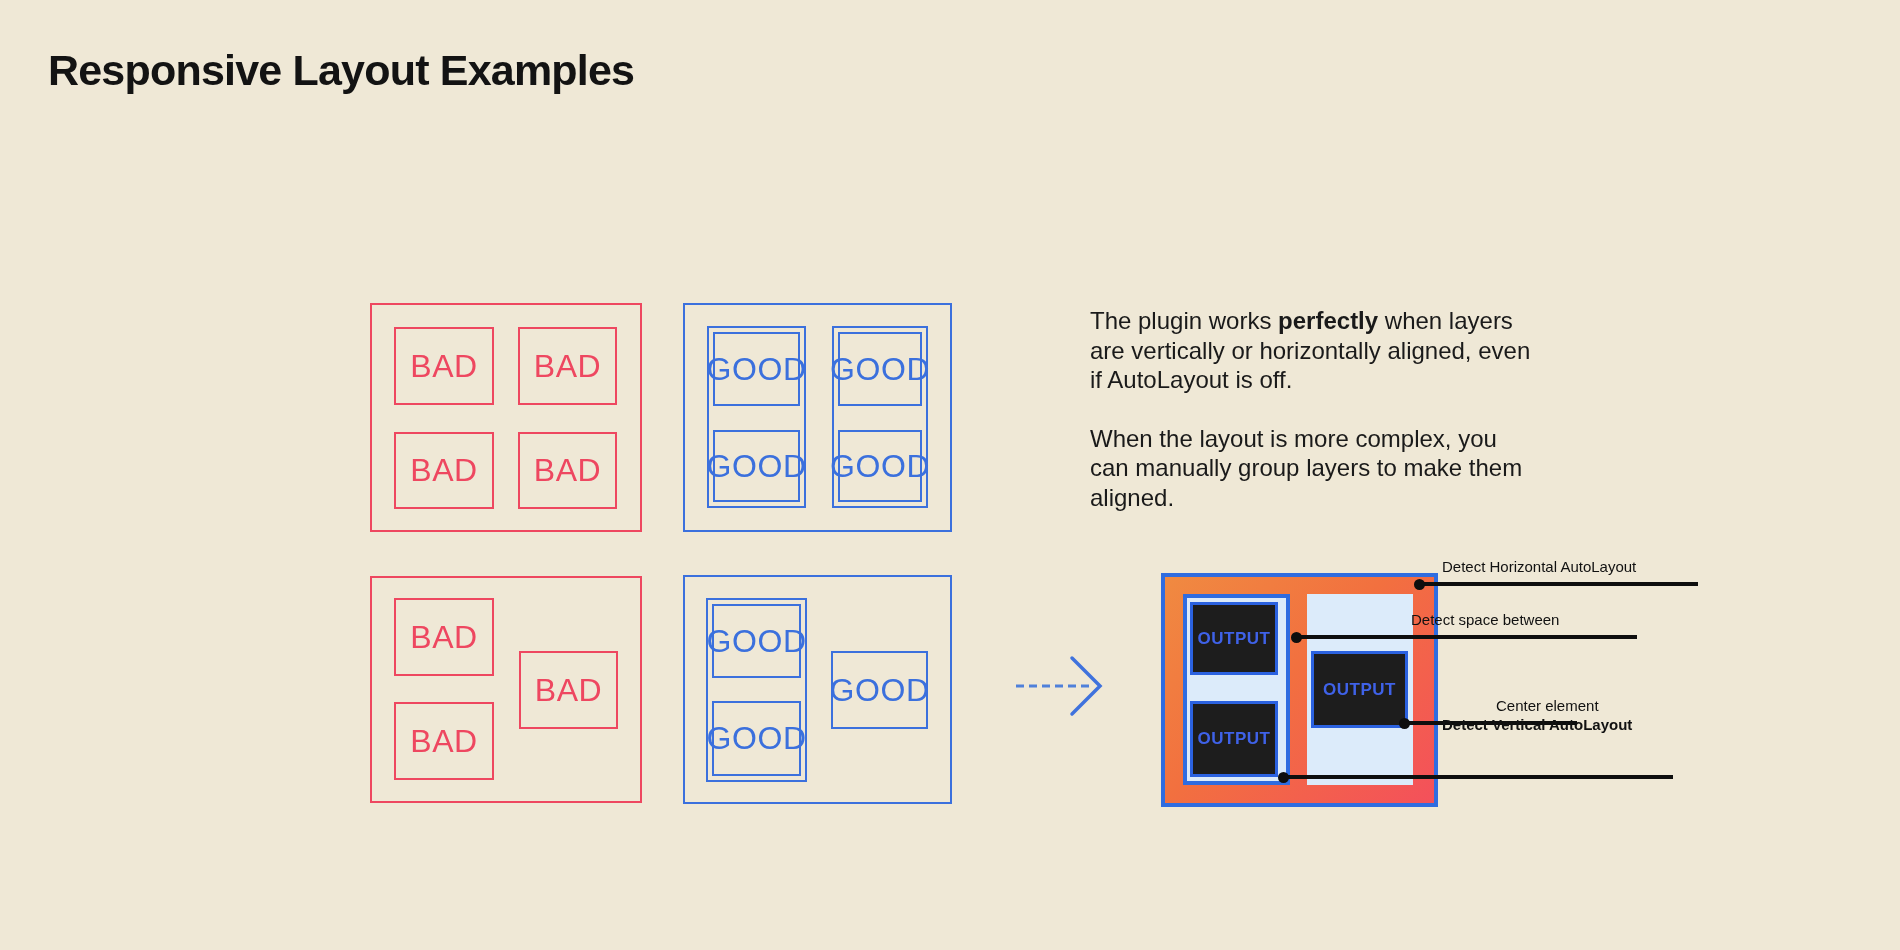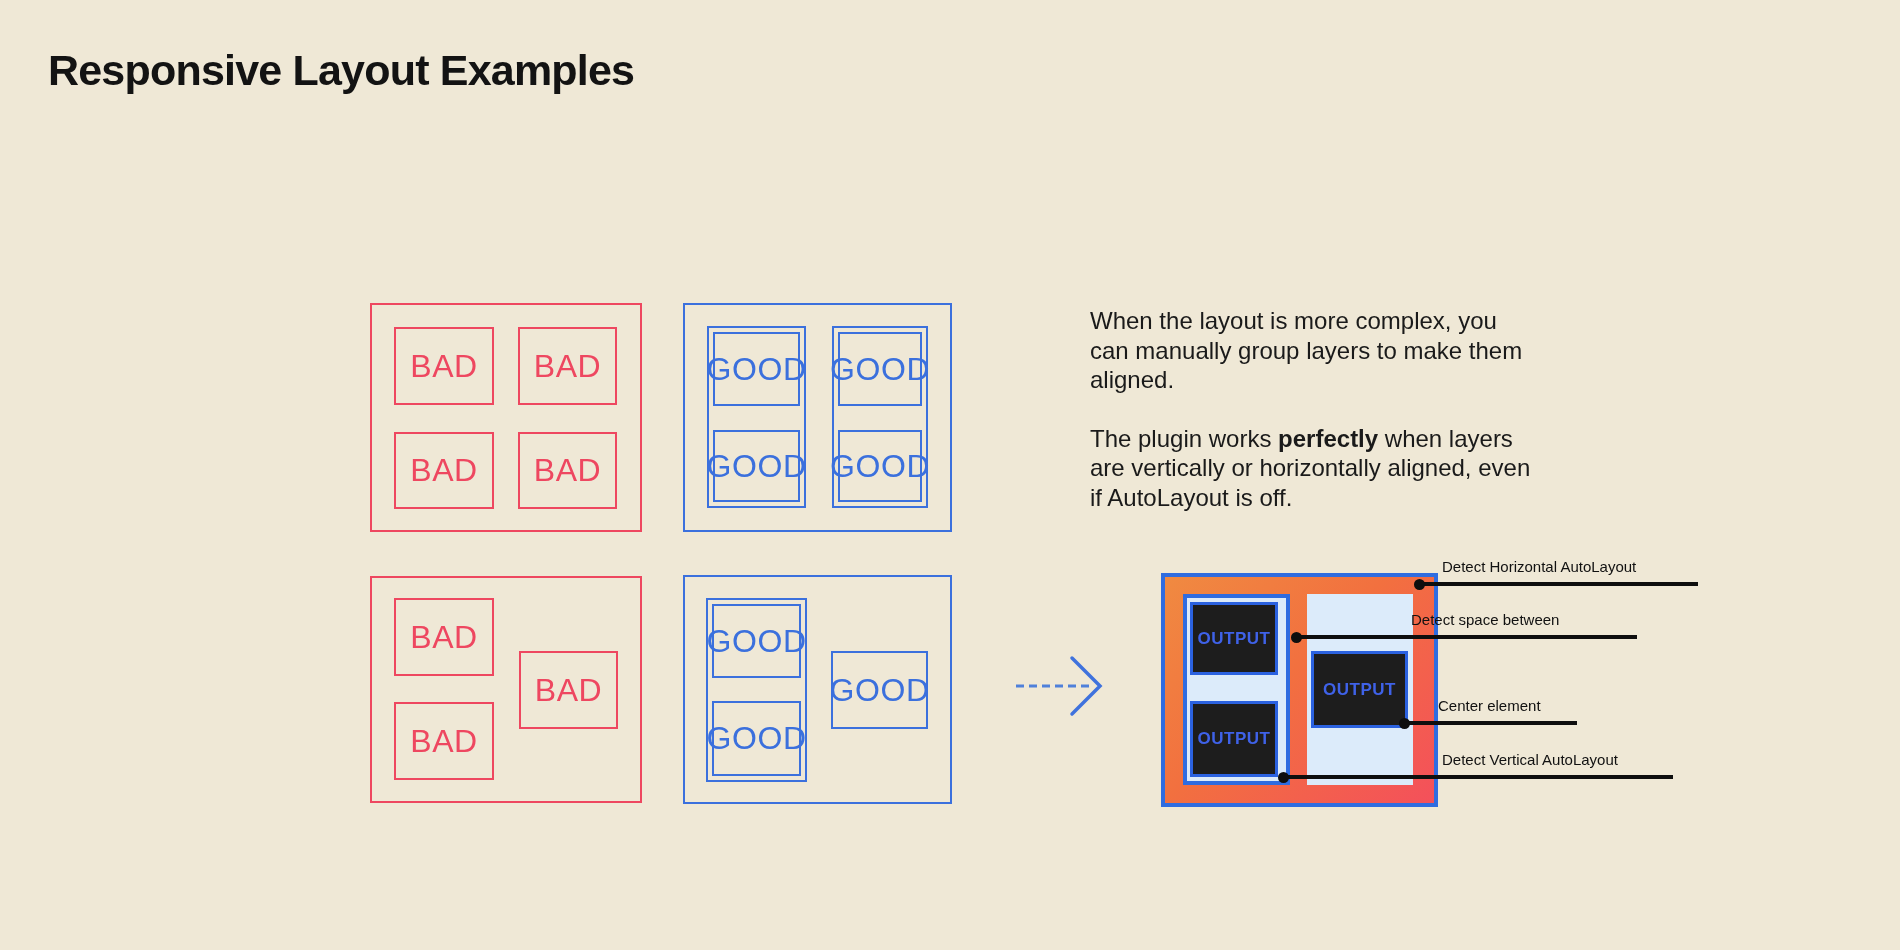--- a/index.html
+++ b/index.html
@@ -90,22 +90,22 @@
       <div class="box blue" style="height:74px;">
           <span>GOOD</span>
         </div>
       <div class="box blue" style="height:72px;">
           <span>GOOD</span>
         </div>
     </div>
   </div>
 
   <div class="desc">
+    <p><span>The plugin works </span><b>perfectly</b><span> when layers are vertically or horizontally aligned, even if AutoLayout is off.</span></p>
     <p>When the layout is more complex, you can manually group layers to make them aligned.</p>
-    <p><span>The plugin works </span><b>perfectly</b><span> when layers are vertically or horizontally aligned, even if AutoLayout is off.</span></p>
   </div>
 
   <div class="grp red" style="left:370px; top:576px; width:272px; height:227px;">
     <div class="box red" style="left:22px; top:20px; width:100px; height:78px;">
         <span>BAD</span>
       </div>
     <div class="box red" style="left:147px; top:73px; width:99px; height:78px;">
         <span>BAD</span>
       </div>
     <div class="box red" style="left:22px; top:124px; width:100px; height:78px;">
@@ -149,19 +149,19 @@
   <div class="ann-dot" style="left:1414px; top:579px;"></div>
   <div class="ann-line" style="left:1419px; top:582px; width:279px;"></div>
   <div class="ann-label" style="left:1442px; top:558px;">Detect Horizontal AutoLayout</div>
 
   <div class="ann-dot" style="left:1291px; top:632px;"></div>
   <div class="ann-line" style="left:1296px; top:635px; width:341px;"></div>
   <div class="ann-label" style="left:1411px; top:611px;">Detect space between</div>
 
   <div class="ann-dot" style="left:1399px; top:718px;"></div>
   <div class="ann-line" style="left:1404px; top:721px; width:173px;"></div>
-  <div class="ann-label" style="left:1438px; top:697px;">Center element</div>
+  <div class="ann-label" style="left:1496px; top:697px;">Center element</div>
 
   <div class="ann-dot" style="left:1278px; top:772px;"></div>
   <div class="ann-line" style="left:1283px; top:775px; width:390px;"></div>
-  <div class="ann-label" style="left:1442px; top:751px;">Detect Vertical AutoLayout</div>
+  <div class="ann-label" style="left:1442px; top:716px;font-weight:bold;">Detect Vertical AutoLayout</div>
 
 </div>
 
 </body></html>

